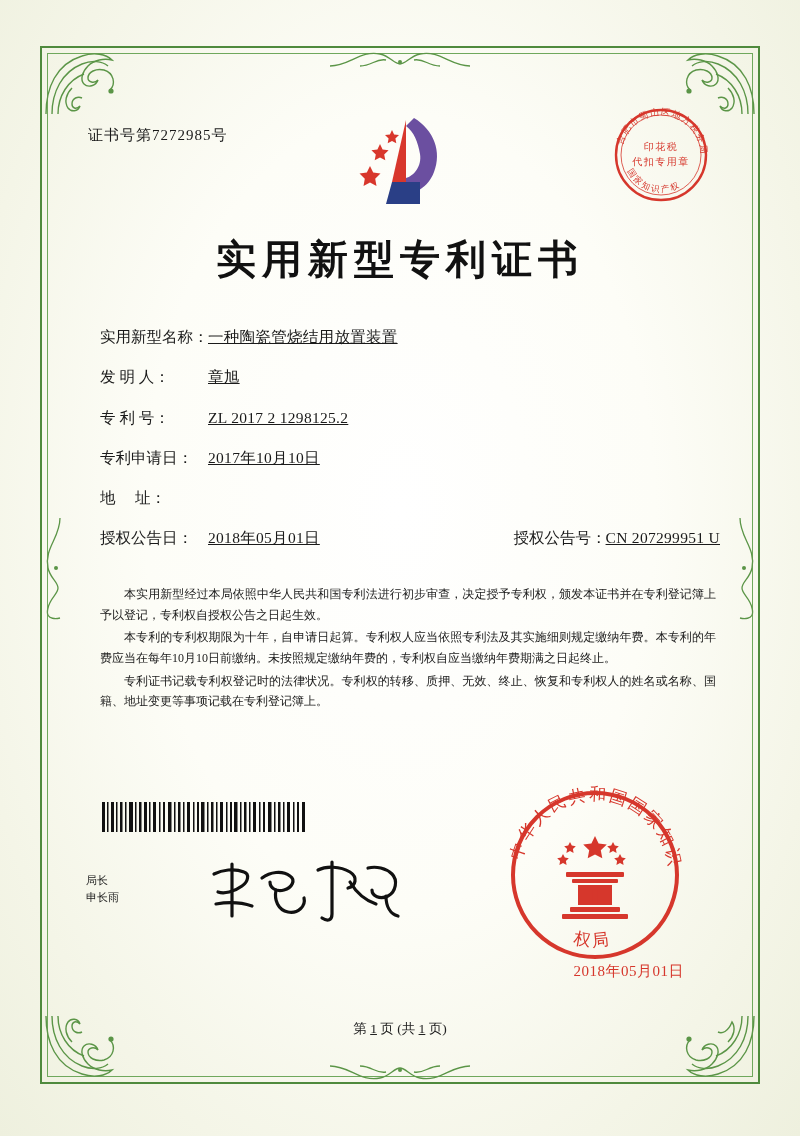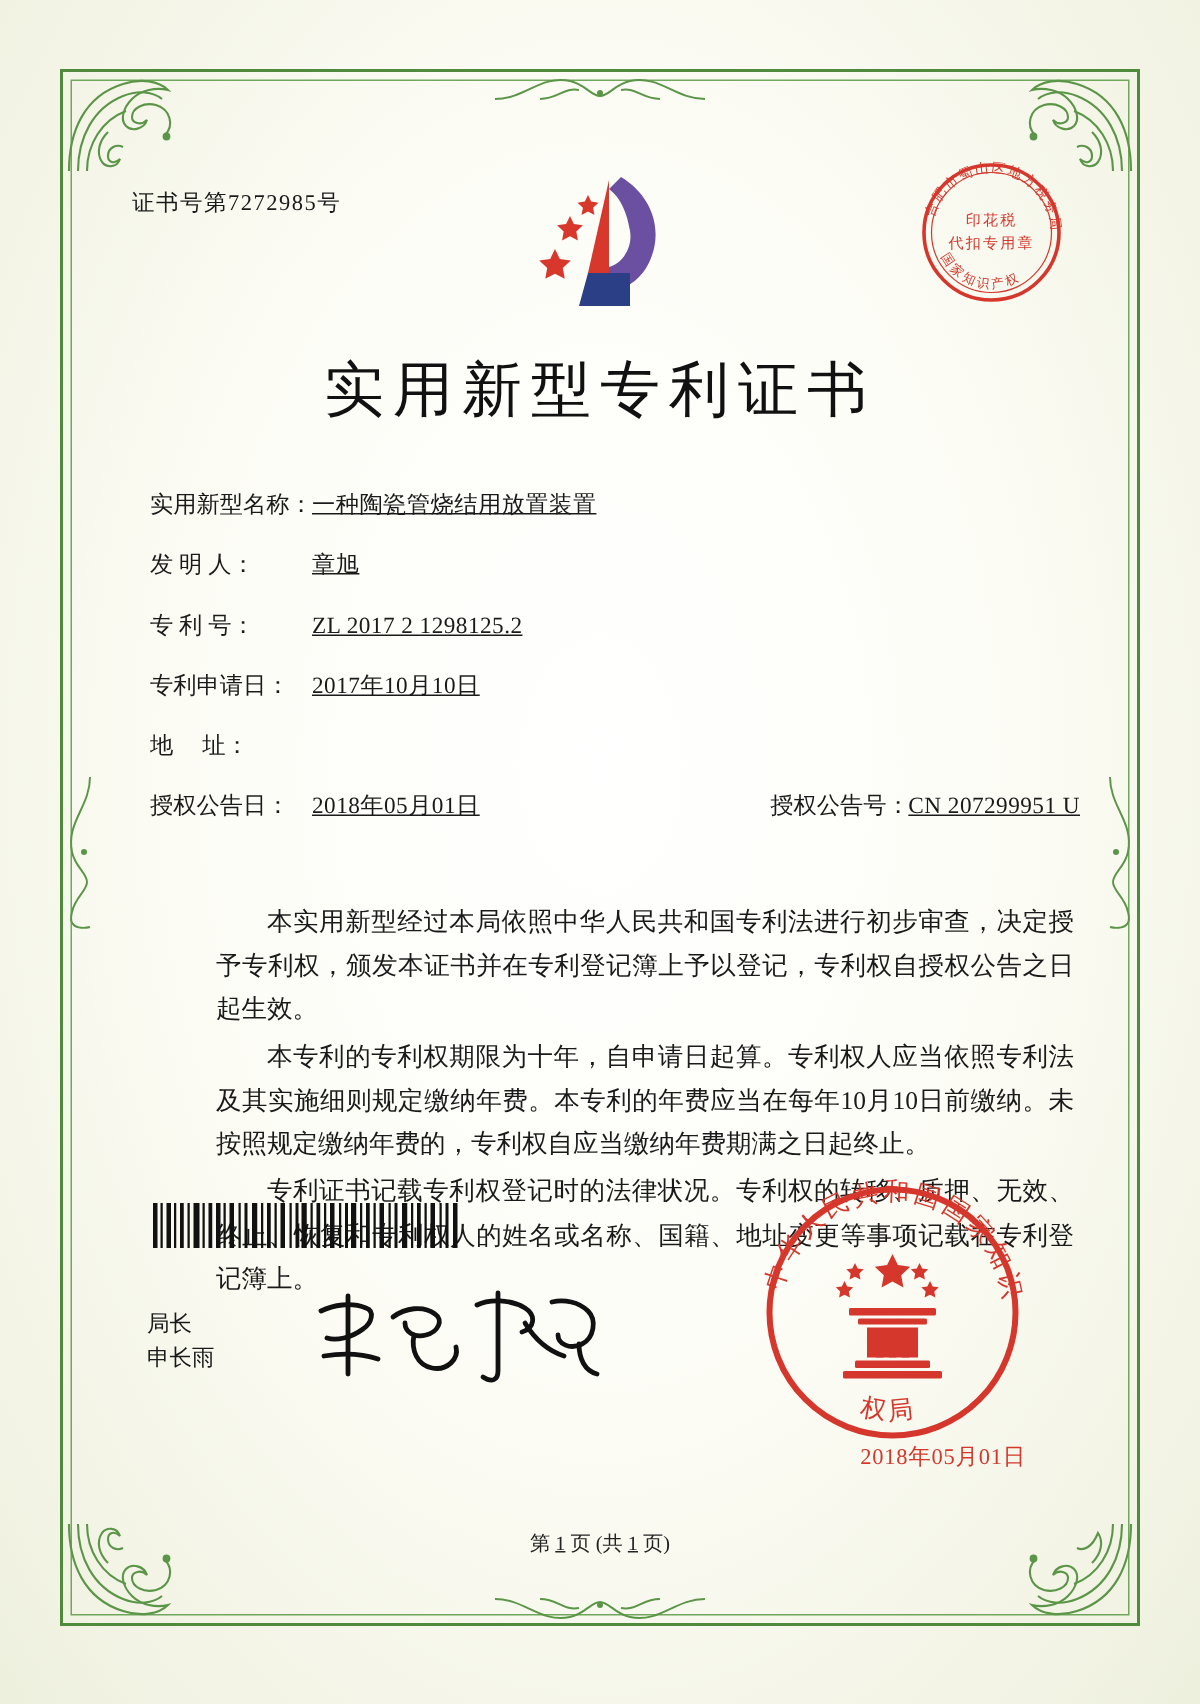--- a/index.html
+++ b/index.html
@@ -121,21 +121,21 @@
   }
   .stamp-top svg { width: 100%; height: 100%; display: block; }
 
   .title {
     position: absolute;
     left: 0;
     right: 0;
     top: 142px;
     text-align: center;
     font-size: 40px;
-    font-weight: normal;
+    font-weight: bold;
     letter-spacing: 6px;
     color: #111;
     font-family: "DejaVu Serif", "Liberation Serif", serif;
   }
 
   
   .fields {
     position: absolute;
     left: 20px;
     right: 0;
@@ -169,47 +169,46 @@
     margin-left: 22px;
     align-items: flex-end;
   }
   .dual .pair2 .field-label { width: 92px; }
 
   
   .body-text {
     position: absolute;
     left: 20px;
     right: 4px;
-    top: 510px;
-    font-size: 17px;
+    top: 494px;
+    font-size: 12px;
     line-height: 1.72;
     text-align: justify;
-    margin-left: 44px;
   }
   .body-text p {
     margin: 0 0 2px 0;
     text-indent: 2em;
   }
 
   
   .barcode {
     position: absolute;
     left: 22px;
     top: 712px;
     width: 206px;
     height: 30px;
   }
   .barcode svg { width:100%; height:100%; display:block; }
 
   
   .sign-block {
     position: absolute;
-    left: 18px;
+    left: 6px;
     top: 782px;
-    font-size: 15px;
+    font-size: 11px;
     line-height: 1.55;
   }
   .signature {
     position: absolute;
     left: 120px;
     top: 762px;
     width: 210px;
     height: 78px;
     color: #111;
   }

